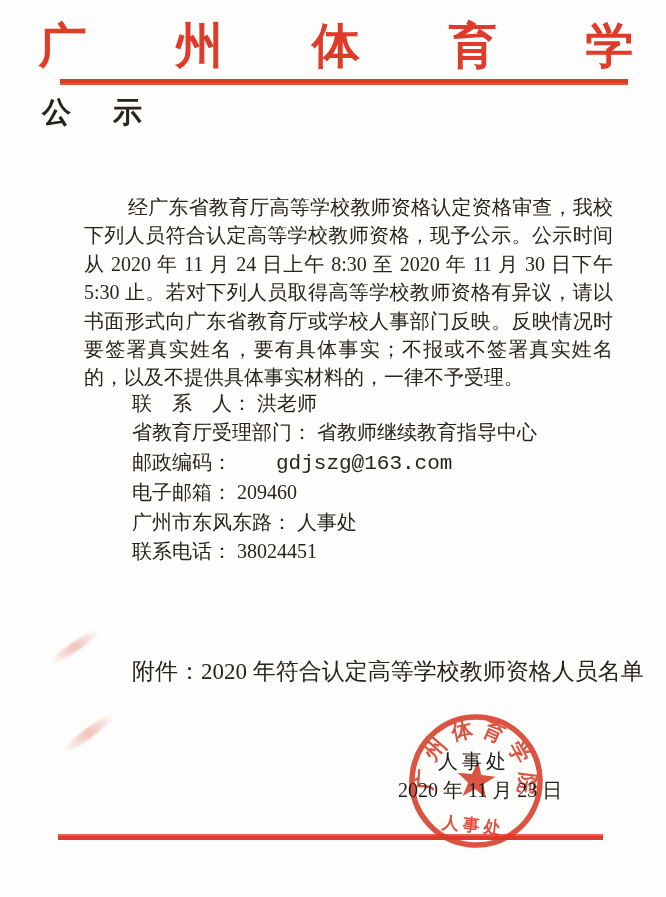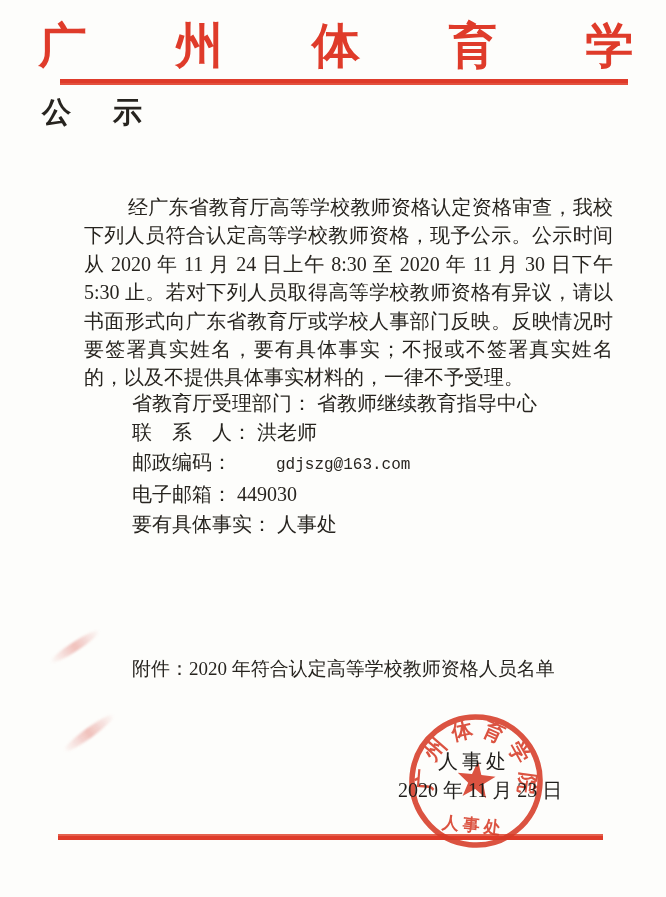--- a/index.html
+++ b/index.html
@@ -75,28 +75,28 @@
     position: absolute;
     left: 132px;
     top: 389px;
     width: 500px;
     font-size: 20px;
   }
   .contact-row { line-height: 29.4px; white-space: nowrap; }
   .contact-value { margin-left: 5px; }
   .contact-value.mono {
     font-family: "Liberation Mono", "DejaVu Sans Mono", monospace;
-    font-size: 16px;
+    font-size: 21px;
     margin-left: 44px;
   }
   .attachment-line {
     position: absolute;
     left: 132px;
     top: 656px;
-    font-size: 19px;
+    font-size: 23px;
     white-space: nowrap;
     color: var(--ink);
   }
   
   .sig-dept {
     position: absolute;
     left: 438px;
     top: 748px;
     font-size: 20px;
     letter-spacing: 4px;
@@ -153,25 +153,26 @@
 <div class="page">
 
   <div class="uni-name">广 州 体 育 学 院</div>
   <div class="header-rule"></div>
 
   <div class="doc-title">公示</div>
 
   <div class="body-par">经广东省教育厅高等学校教师资格认定资格审查，我校下列人员符合认定高等学校教师资格，现予公示。公示时间从 2020 年 11 月 24 日上午 8:30 至 2020 年 11 月 30 日下午 5:30 止。若对下列人员取得高等学校教师资格有异议，请以书面形式向广东省教育厅或学校人事部门反映。反映情况时要签署真实姓名，要有具体事实；不报或不签署真实姓名的，以及不提供具体事实材料的，一律不予受理。</div>
 
   <div class="contacts">
+    <div class="contact-row"><span class="contact-label">联　系　人：</span><span class="contact-value">洪老师</span></div>
     <div class="contact-row"><span class="contact-label">省教育厅受理部门：</span><span class="contact-value">省教师继续教育指导中心</span></div>
-    <div class="contact-row"><span class="contact-label">联　系　人：</span><span class="contact-value">洪老师</span></div>
     <div class="contact-row"><span class="contact-label">邮政编码：</span><span class="contact-value mono">gdjszg@163.com</span></div>
-    <div class="contact-row"><span class="contact-label">电子邮箱：</span><span class="contact-value">449030</span></div>
-    <div class="contact-row"><span class="contact-label">要有具体事实：</span><span class="contact-value">人事处</span></div>
+    <div class="contact-row"><span class="contact-label">电子邮箱：</span><span class="contact-value">209460</span></div>
+    <div class="contact-row"><span class="contact-label">广州市东风东路：</span><span class="contact-value">人事处</span></div>
+    <div class="contact-row"><span class="contact-label">联系电话：</span><span class="contact-value">38024451</span></div>
   </div>
 
   <div class="attachment-line">附件：2020 年符合认定高等学校教师资格人员名单</div>
 
   <div class="sig-dept">人事处</div>
   <div class="sig-date">2020 年 11 月 23 日</div>
 
   <svg class="seal" viewBox="0 0 140 140" xmlns="http://www.w3.org/2000/svg" aria-hidden="true">
     <defs>
       <path id="sealArcPath" d="M 28.7 84.3 A 44 44 0 1 1 111.3 84.3" fill="none"></path>

